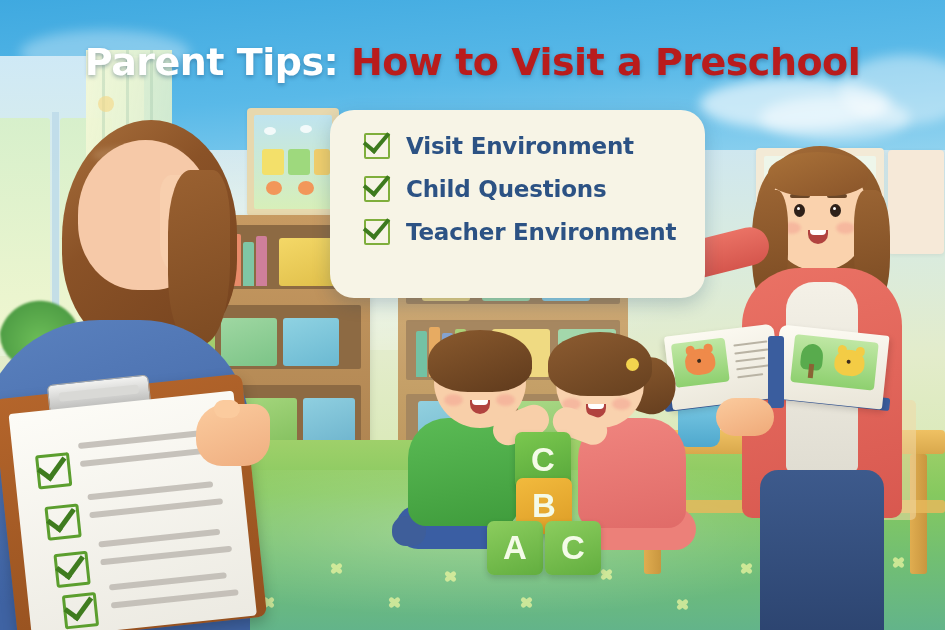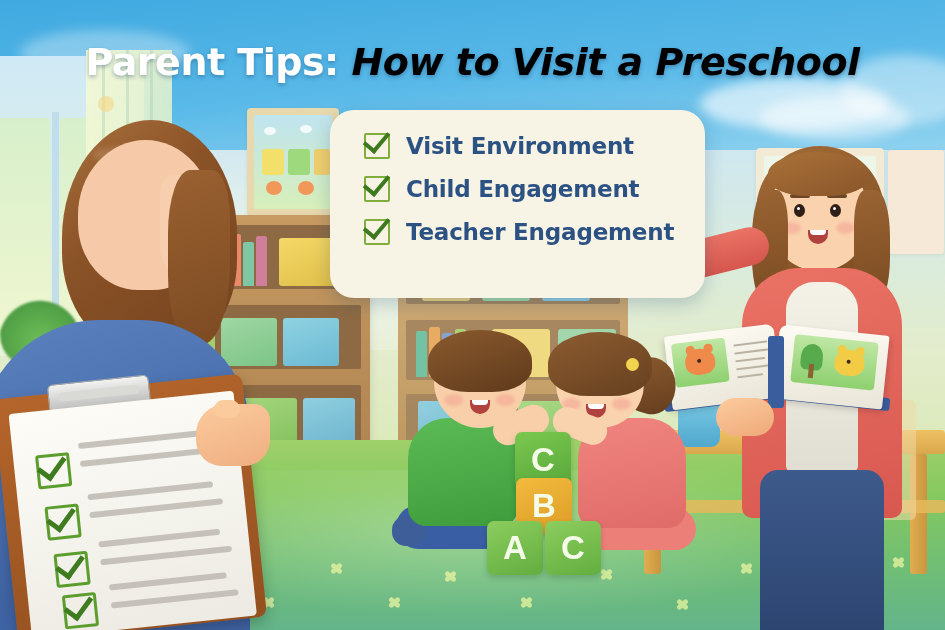--- a/index.html
+++ b/index.html
@@ -227,21 +227,21 @@
   .bk-line{position:absolute;height:2px;background:#b9b3a4;border-radius:2px;}
 
   
   .title{
     position:absolute;left:0;top:40px;width:945px;text-align:center;
     font-family:"DejaVu Sans", sans-serif;
     font-weight:bold;font-size:38px;letter-spacing:-.5px;white-space:nowrap;
     text-shadow:0 2px 4px rgba(20,60,100,.38);
   }
   .title .w{color:#ffffff;}
-  .title .y{color:#000000;font-style:italic;}
+  .title .y{color:#b91c1c;}
 
   
   .card{
     position:absolute;left:330px;top:110px;width:375px;height:188px;
     background:#f7f4e6;border-radius:24px;
     box-shadow:0 6px 18px rgba(20,60,100,.22);
     padding:14px 0 0 0;box-sizing:border-box;
   }
   .card-row{display:flex;align-items:center;height:43px;padding-left:34px;}
   .cb{
@@ -529,21 +529,21 @@
     <span class="y">How to Visit a Preschool</span>
   </div>
 
   <div class="card">
     <div class="card-row">
       <span class="cb"></span>
       <span class="card-label">Visit Environment</span>
     </div>
     <div class="card-row">
       <span class="cb"></span>
-      <span class="card-label">Child Engagement</span>
+      <span class="card-label">Child Questions</span>
     </div>
     <div class="card-row">
       <span class="cb"></span>
-      <span class="card-label">Teacher Engagement</span>
+      <span class="card-label">Teacher Environment</span>
     </div>
   </div>
 
 </div>
 
 </body></html>

